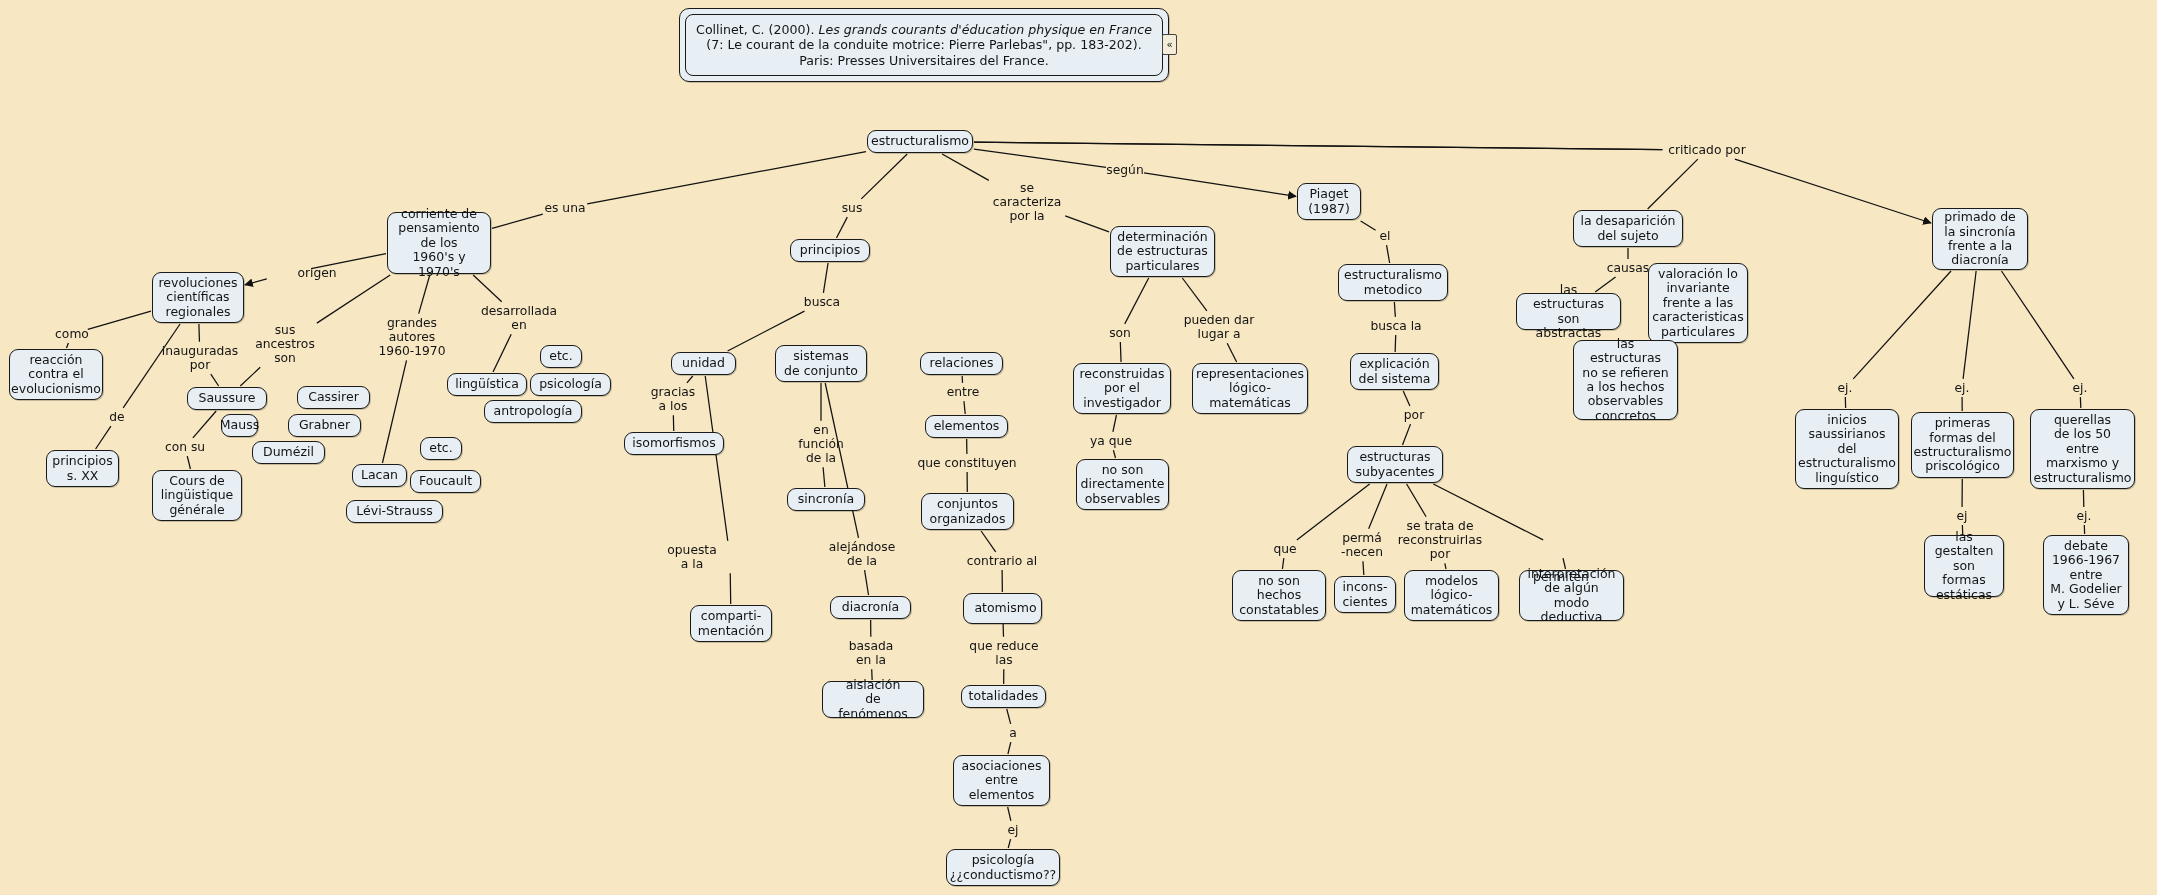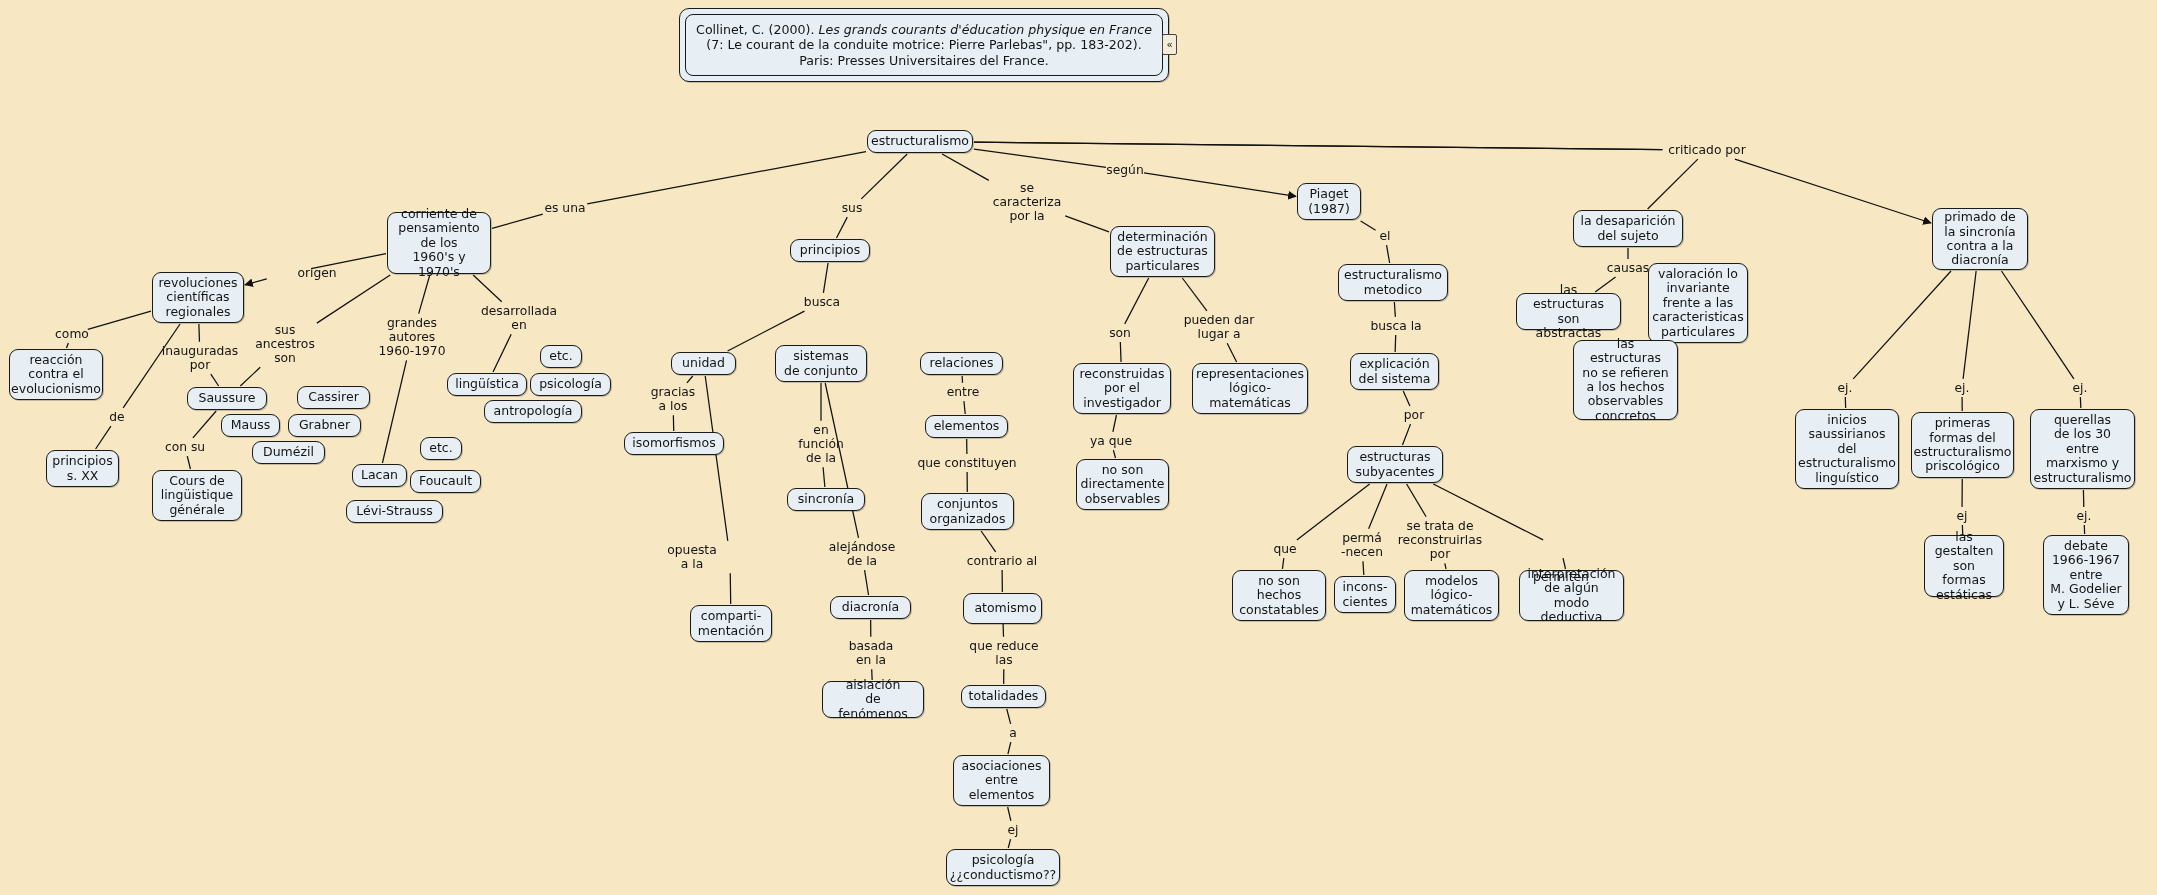--- a/index.html
+++ b/index.html
@@ -191,21 +191,21 @@
 1960's y 1970's</div>
       <div class="node" style="left: 152px; top: 272px; width: 92px; height: 51px;">revoluciones
 científicas
 regionales</div>
       <div class="node" style="left: 9px; top: 349px; width: 94px; height: 51px;">reacción
 contra el
 evolucionismo</div>
       <div class="node" style="left: 46px; top: 450px; width: 73px; height: 37px;">principios
 s. XX</div>
       <div class="node" style="left: 187px; top: 387px; width: 80px; height: 23px;">Saussure</div>
-      <div class="node" style="left: 221px; top: 414px; width: 59px; height: 23px;">Mauss</div>
+      <div class="node" style="left: 221px; top: 414px; width: 37px; height: 23px;">Mauss</div>
       <div class="node" style="left: 297px; top: 386px; width: 73px; height: 23px;">Cassirer</div>
       <div class="node" style="left: 288px; top: 414px; width: 73px; height: 23px;">Grabner</div>
       <div class="node" style="left: 252px; top: 441px; width: 73px; height: 23px;">Dumézil</div>
       <div class="node" style="left: 152px; top: 470px; width: 90px; height: 51px;">Cours de
 lingüistique
 générale</div>
       <div class="node" style="left: 352px; top: 464px; width: 55px; height: 23px;">Lacan</div>
       <div class="node" style="left: 410px; top: 470px; width: 71px; height: 23px;">Foucault</div>
       <div class="node" style="left: 420px; top: 437px; width: 42px; height: 23px;">etc.</div>
       <div class="node" style="left: 346px; top: 500px; width: 97px; height: 23px;">Lévi-Strauss</div>
@@ -275,33 +275,33 @@
 frente a las
 caracteristicas
 particulares</div>
       <div class="node" style="left: 1573px; top: 340px; width: 105px; height: 80px;">las estructuras
 no se refieren
 a los hechos
 observables
 concretos</div>
       <div class="node" style="left: 1932px; top: 208px; width: 96px; height: 62px;">primado de
 la sincronía
-contra a la
+frente a la
 diacronía</div>
       <div class="node" style="left: 1795px; top: 409px; width: 104px; height: 80px;">inicios
 saussirianos
 del
 estructuralismo
 linguístico</div>
       <div class="node" style="left: 1911px; top: 412px; width: 103px; height: 66px;">primeras
 formas del
 estructuralismo
 priscológico</div>
       <div class="node" style="left: 2030px; top: 409px; width: 105px; height: 80px;">querellas
-de los 30
+de los 50
 entre
 marxismo y
 estructuralismo</div>
       <div class="node" style="left: 1924px; top: 535px; width: 80px; height: 62px;">las
 gestalten
 son formas
 estáticas</div>
       <div class="node" style="left: 2043px; top: 535px; width: 86px; height: 80px;">debate
 1966-1967
 entre

